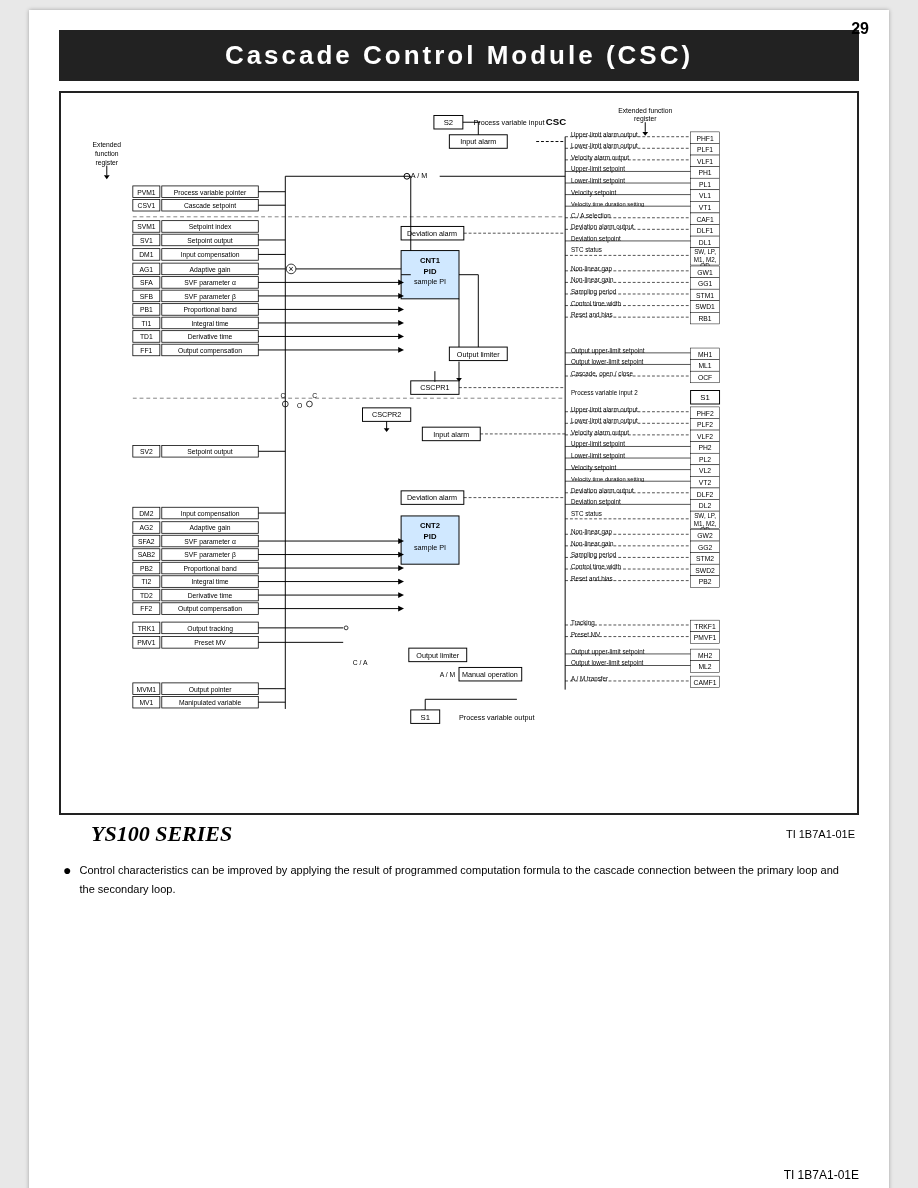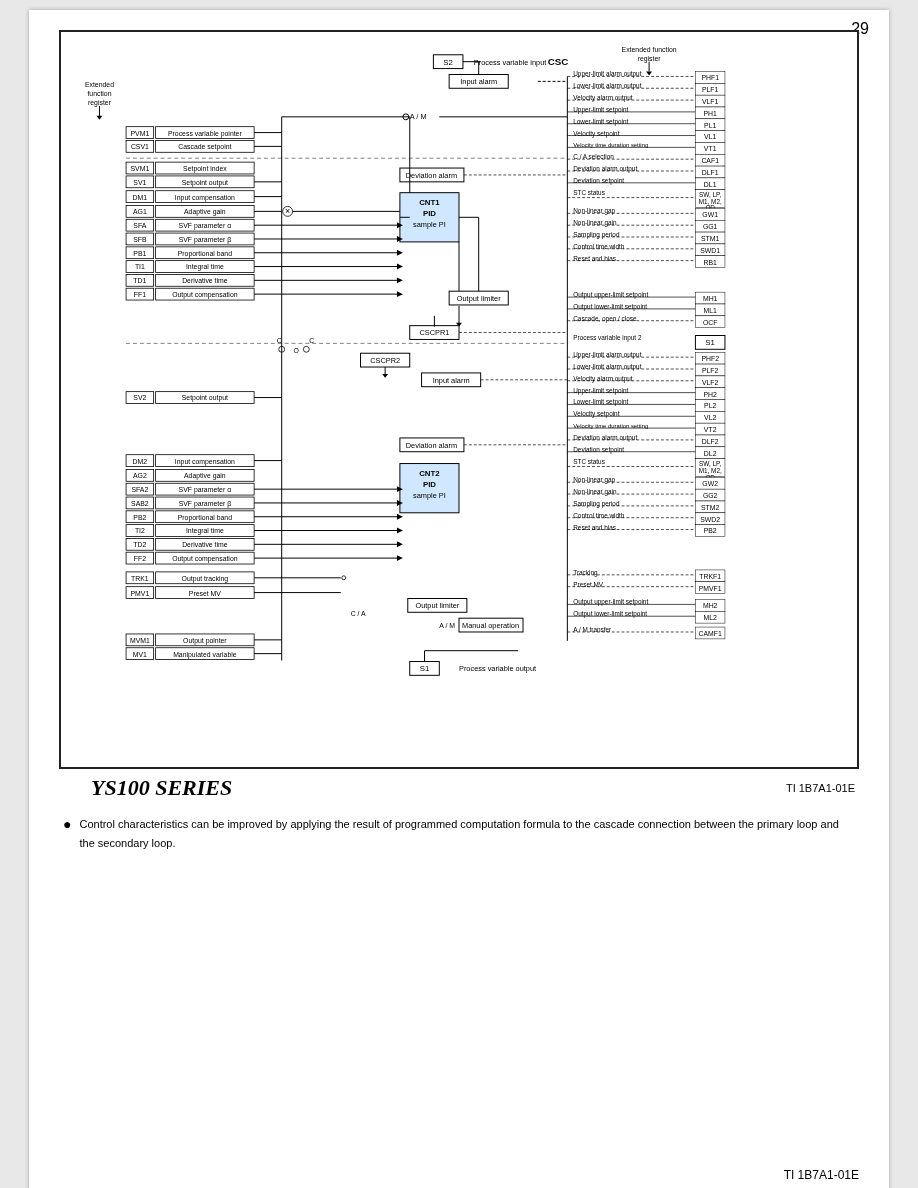--- a/index.html
+++ b/index.html
@@ -19,38 +19,38 @@
       margin: 10px 0;
       padding: 20px 30px 30px 30px;
       position: relative;
       box-shadow: 0 0 4px rgba(0,0,0,0.3);
     }
     .page-number {
       position: absolute;
       top: 10px;
       right: 20px;
       font-size: 16px;
-      font-weight: normal;
+      font-weight: bold;
     }
     .title-box {
       border: 2px solid #222;
       background: #222;
       text-align: center;
       padding: 8px 20px;
       margin-bottom: 10px;
     }
     .title-box h1 {
       color: #fff;
       font-size: 26px;
       font-weight: bold;
       letter-spacing: 3px;
     }
     .diagram-container {
       border: 2px solid #222;
-      padding: 8px 4px;
+      padding: 8px 12px;
       position: relative;
       background: #fff;
       font-size: 7.5px;
       line-height: 1.2;
     }
     
     .diagram-svg {
       width: 100%;
       display: block;
     }
@@ -84,20 +84,23 @@
       right: 30px;
       font-size: 12px;
     }
   </style>
 </head>
 <body>
 
 <div class="page">
   <div class="page-number">29</div>
 
+  <div class="title-box">
+    <h1>Cascade  Control  Module  (CSC)</h1>
+  </div>
 
   <div class="diagram-container">
 
     <svg class="diagram-svg" viewBox="0 0 800 730" xmlns="http://www.w3.org/2000/svg" style="font-family: Arial, sans-serif;">
 
       <text x="593" y="12" font-size="7" text-anchor="middle">Extended function</text>
       <text x="593" y="21" font-size="7" text-anchor="middle">register</text>
       <line x1="593" y1="22" x2="593" y2="32" stroke="#000" stroke-width="1"></line>
       <polygon points="590,32 596,32 593,36" fill="#000"></polygon>
 

